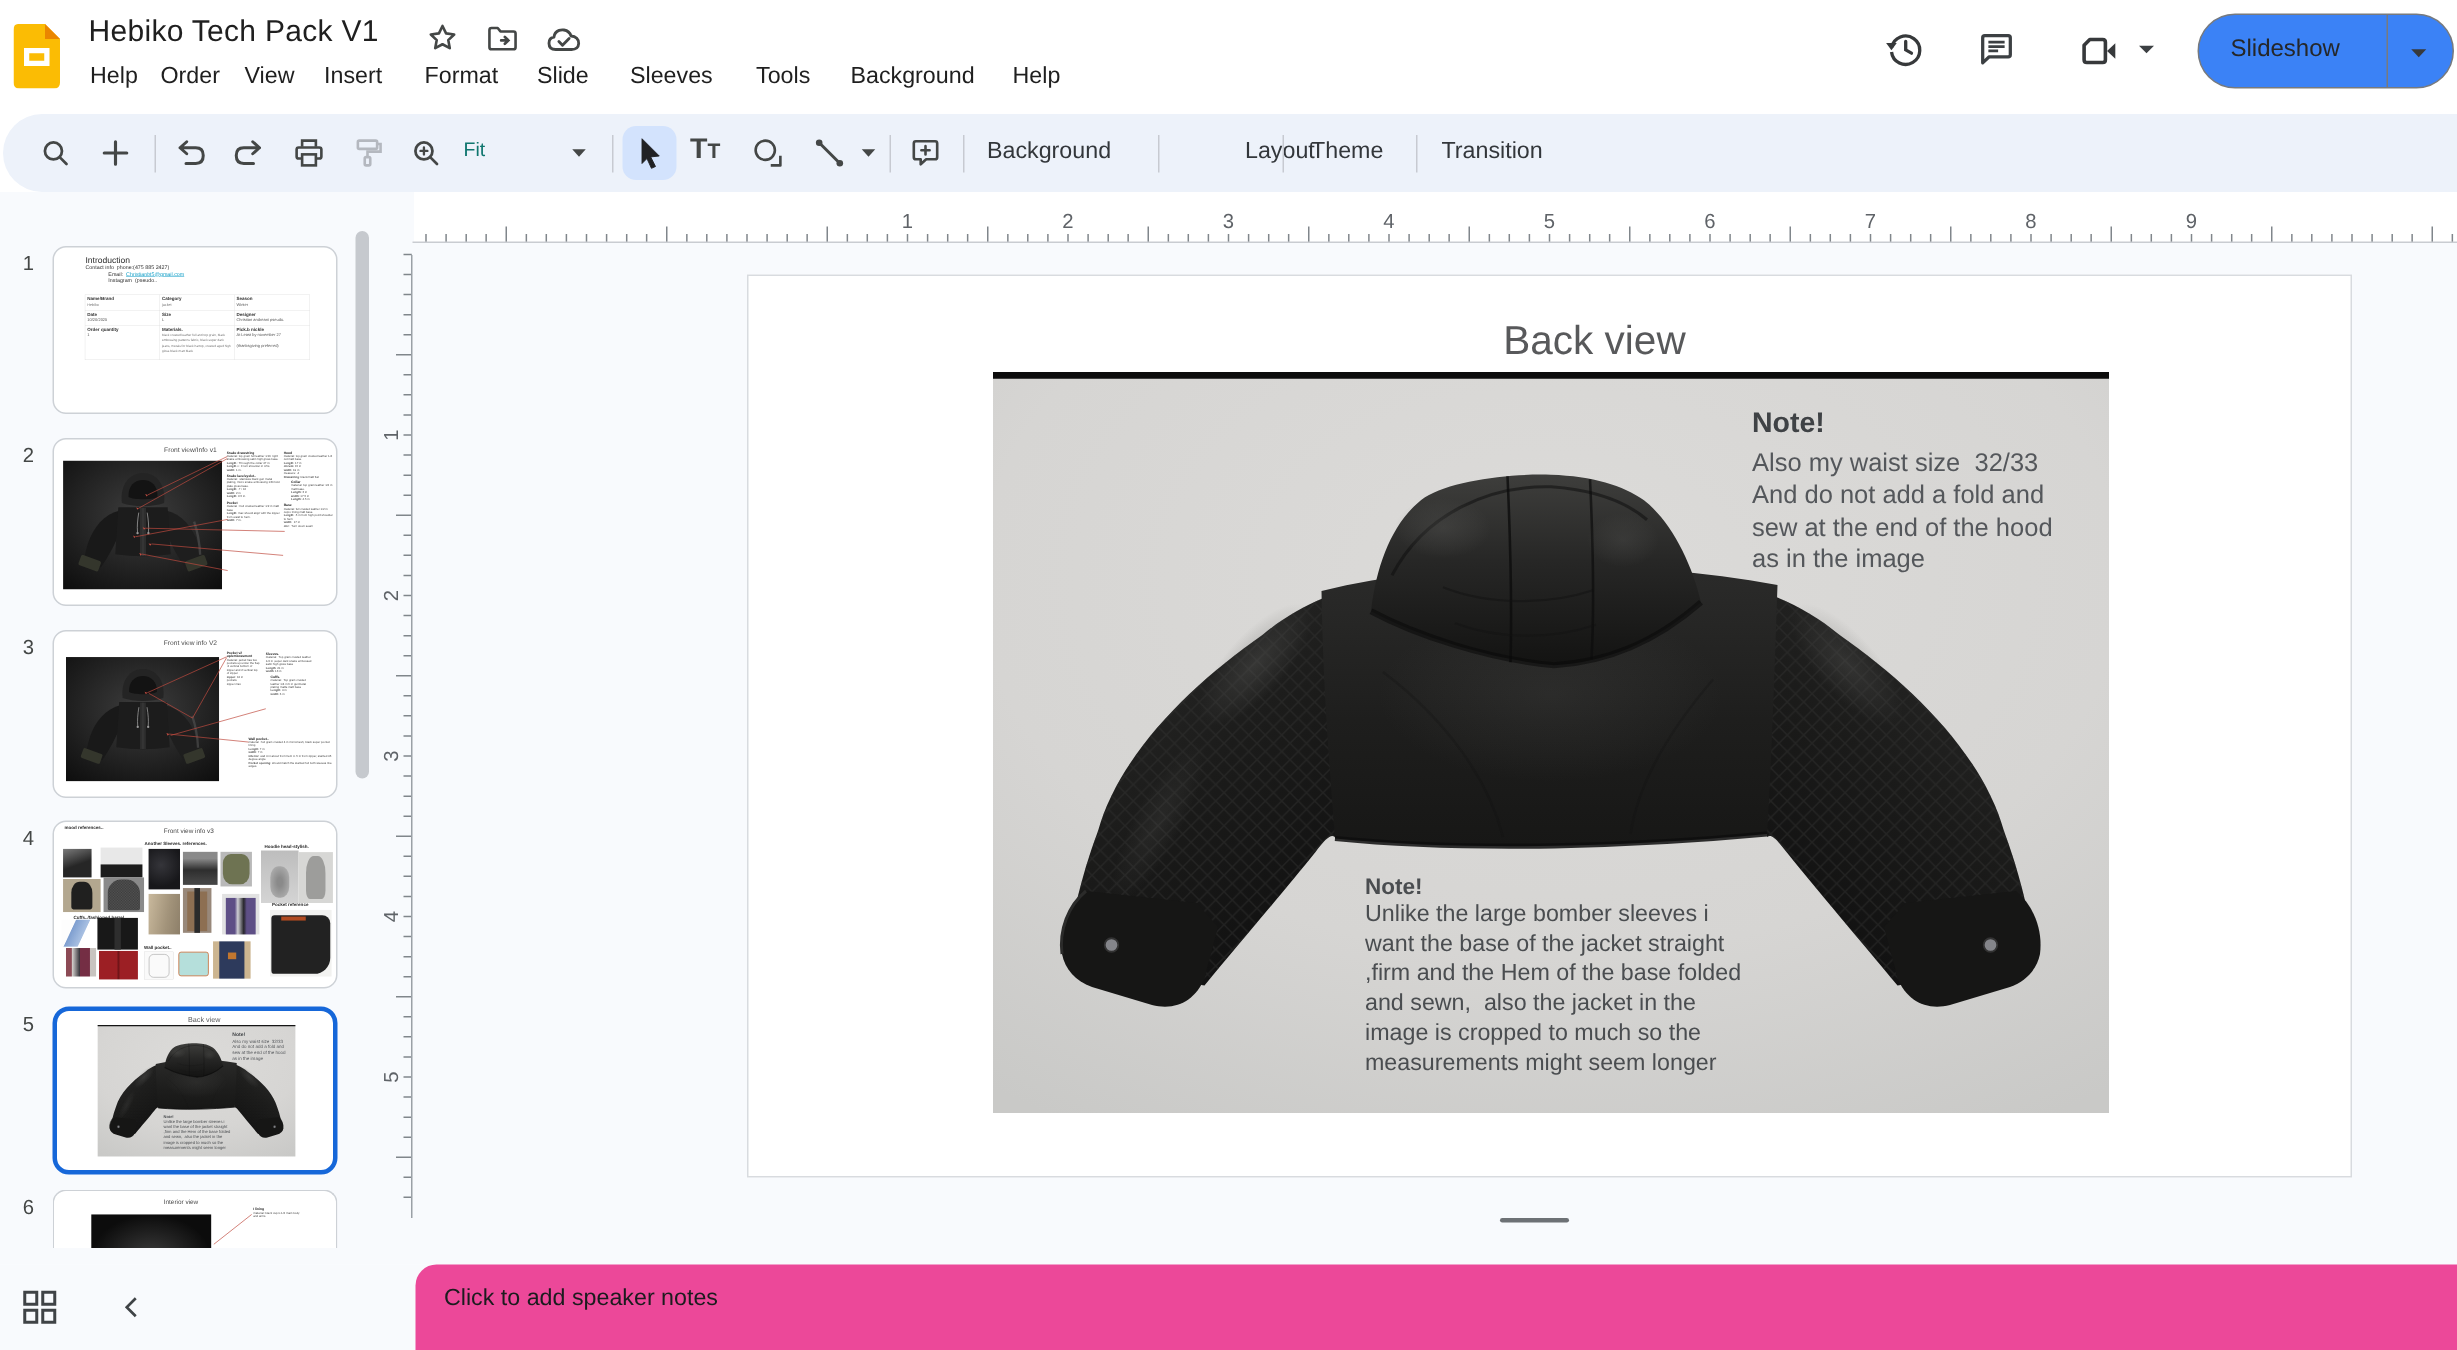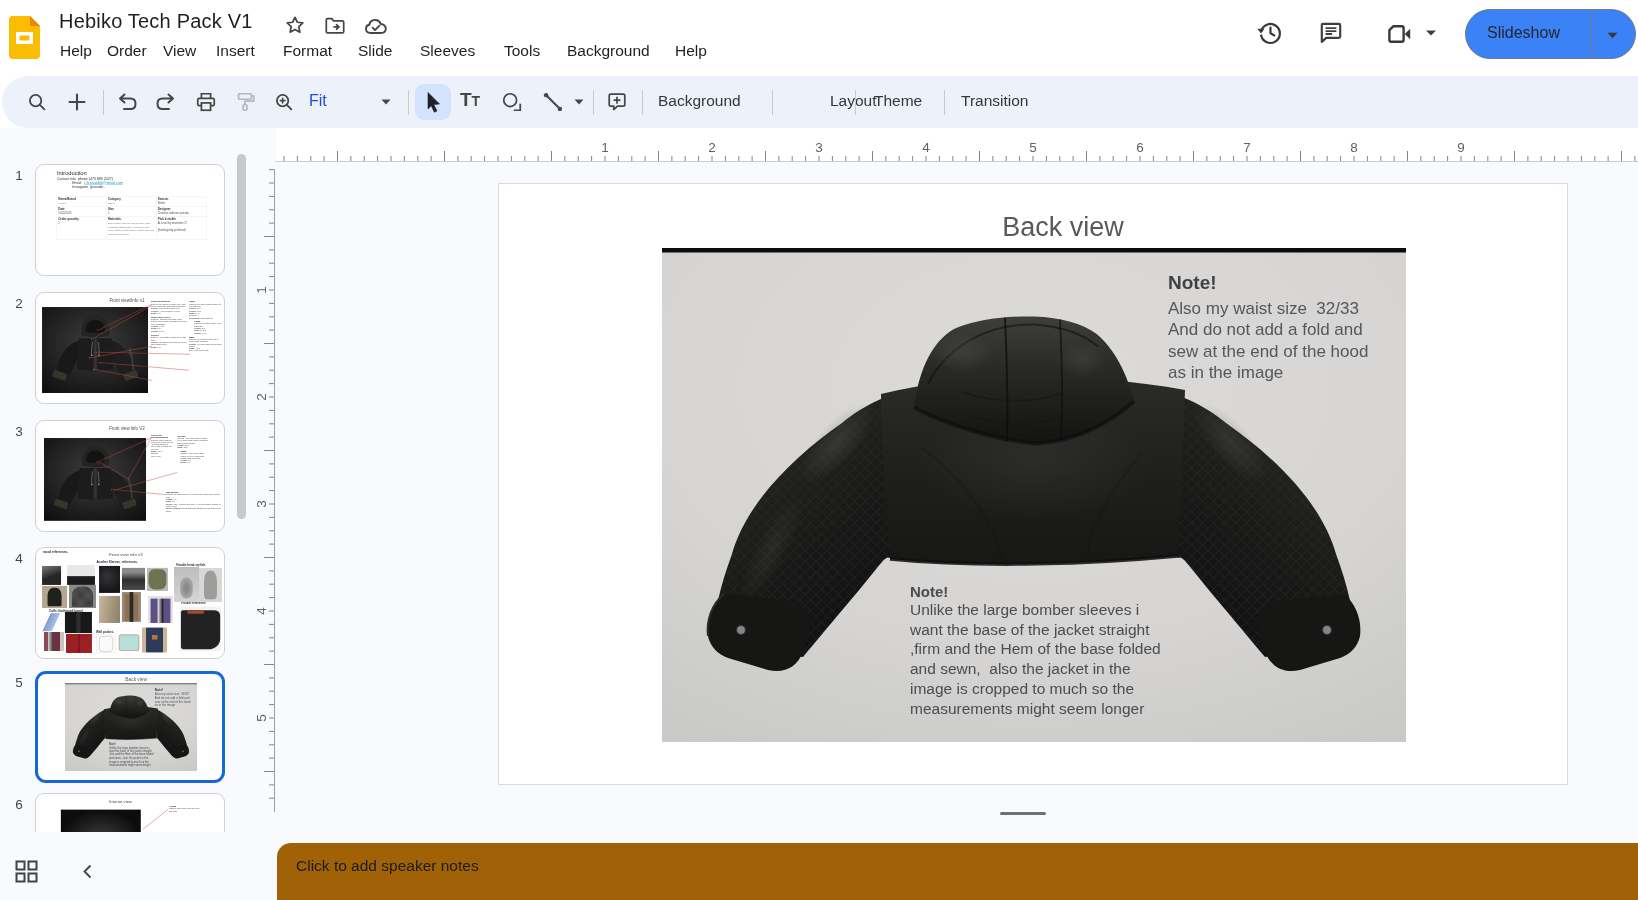--- a/index.html
+++ b/index.html
@@ -26,21 +26,21 @@
   .thumb { position:absolute; left:35px; width:190px; height:112px; background:#fff; border:1px solid #cdd1d6; border-radius:9px; overflow:hidden; }
   .tnum { position:absolute; left:10px; width:18px; text-align:center; font-size:13.5px; color:#444746; }
   .mini { position:absolute; left:0; top:0; width:1070px; height:602px; transform:scale(0.1776); transform-origin:0 0; }
   .mini .im { position:absolute; }
   .tinytxt { color:#484848; font-size:11px; line-height:13px; }
   .gsc { filter:grayscale(1); }
   .tinyhdr { color:#1a1a1a; font-size:12.5px; font-weight:700; line-height:14px; }
   #hruler text, #vruler text { stroke:none; }
   
   #notesrow { position:absolute; left:0; top:843px; width:1638px; height:57px; background:#f8fafd; }
-  #notesbox { position:absolute; left:277px; top:843px; width:1361px; height:57px; background:#a16207; border-radius:14px 0 0 0;text-align:right; }
+  #notesbox { position:absolute; left:277px; top:843px; width:1361px; height:57px; background:#ec4899; border-radius:14px 0 0 0;text-align:right; }
   #notesbox span { position:absolute; left:19px; top:14px; font-size:15.5px; color:#1b1c1e; }
 </style>
 </head>
 <body>
 <div id="header">
   <svg id="logo" viewBox="0 0 31 43">
     <path d="M3 0 L21 0 L31 10 L31 39 Q31 43 27 43 L4 43 Q0 43 0 39 L0 4 Q0 0 3 0 Z" fill="#fbbc04"></path>
     <path d="M21 0 L31 10 L21 10 Z" fill="#ea8600"></path>
     <rect x="7" y="16" width="17" height="12" fill="#fff"></rect>
     <rect x="10.5" y="19.5" width="10" height="5" fill="#fbbc04"></rect>
@@ -114,21 +114,21 @@
   <svg class="ticon" style="position:absolute;left:232px;top:15px" width="22" height="22" viewBox="0 0 24 24" fill="none" stroke="#b4b8bf" stroke-width="1.9">
       <rect x="5" y="3" width="14" height="6" rx="1"></rect>
       <path d="M19 5.5 L21.5 5.5 L21.5 11 L12 11 L12 15"></path>
       <rect x="10" y="15" width="4" height="6" rx="1"></rect>
     </svg>
   <svg class="ticon" style="position:absolute;left:271px;top:15px" width="22" height="22" viewBox="0 0 24 24" fill="none" stroke="#444746" stroke-width="2">
       <circle cx="10.5" cy="10.5" r="6.2"></circle>
       <path d="M15.2 15.2 L20 20" stroke-linecap="round"></path>
       <path d="M10.5 8 L10.5 13 M8 10.5 L13 10.5" stroke-width="1.7" stroke-linecap="round"></path>
     </svg>
-  <div class="tbtn" style="position:absolute;left:307px;top:16px;font-size:16px;color:#1d4ed8">Fit</div>
+  <div class="tbtn" style="position:absolute;left:307px;top:16px;font-size:13px;color:#0f766e">Fit</div>
   <svg class="ticon" style="position:absolute;left:378px;top:22px" width="12" height="8" viewBox="0 0 12 8">
       <path d="M1.5 1.5 L6 6.5 L10.5 1.5 Z" fill="#444746"></path>
     </svg>
   <div class="tsep" style="left:406px;top:14px;height:25px;position:absolute"></div>
   <div style="position:absolute;left:413px;top:8px;width:36px;height:36px;background:#d3e3fd;border-radius:9px;"></div>
   <svg class="ticon" style="position:absolute;left:423px;top:15px" width="17" height="22" viewBox="0 0 17 22">
       <path d="M3 1.5 L14.5 13 L8.8 13.6 L12 20 L9.3 21.2 L6.3 14.7 L3 18 Z" fill="#202124" stroke="#202124" stroke-width="0.6" stroke-linejoin="round"></path>
     </svg>
   <div style="position:absolute;left:458px;top:13px;width:26px;height:24px;color:#444746;font-weight:700;"><span style="font-size:19px">T</span><span style="font-size:14px">T</span></div>
   <svg class="ticon" style="position:absolute;left:499px;top:15px" width="22" height="22" viewBox="0 0 24 24" fill="none" stroke="#444746" stroke-width="1.9">

